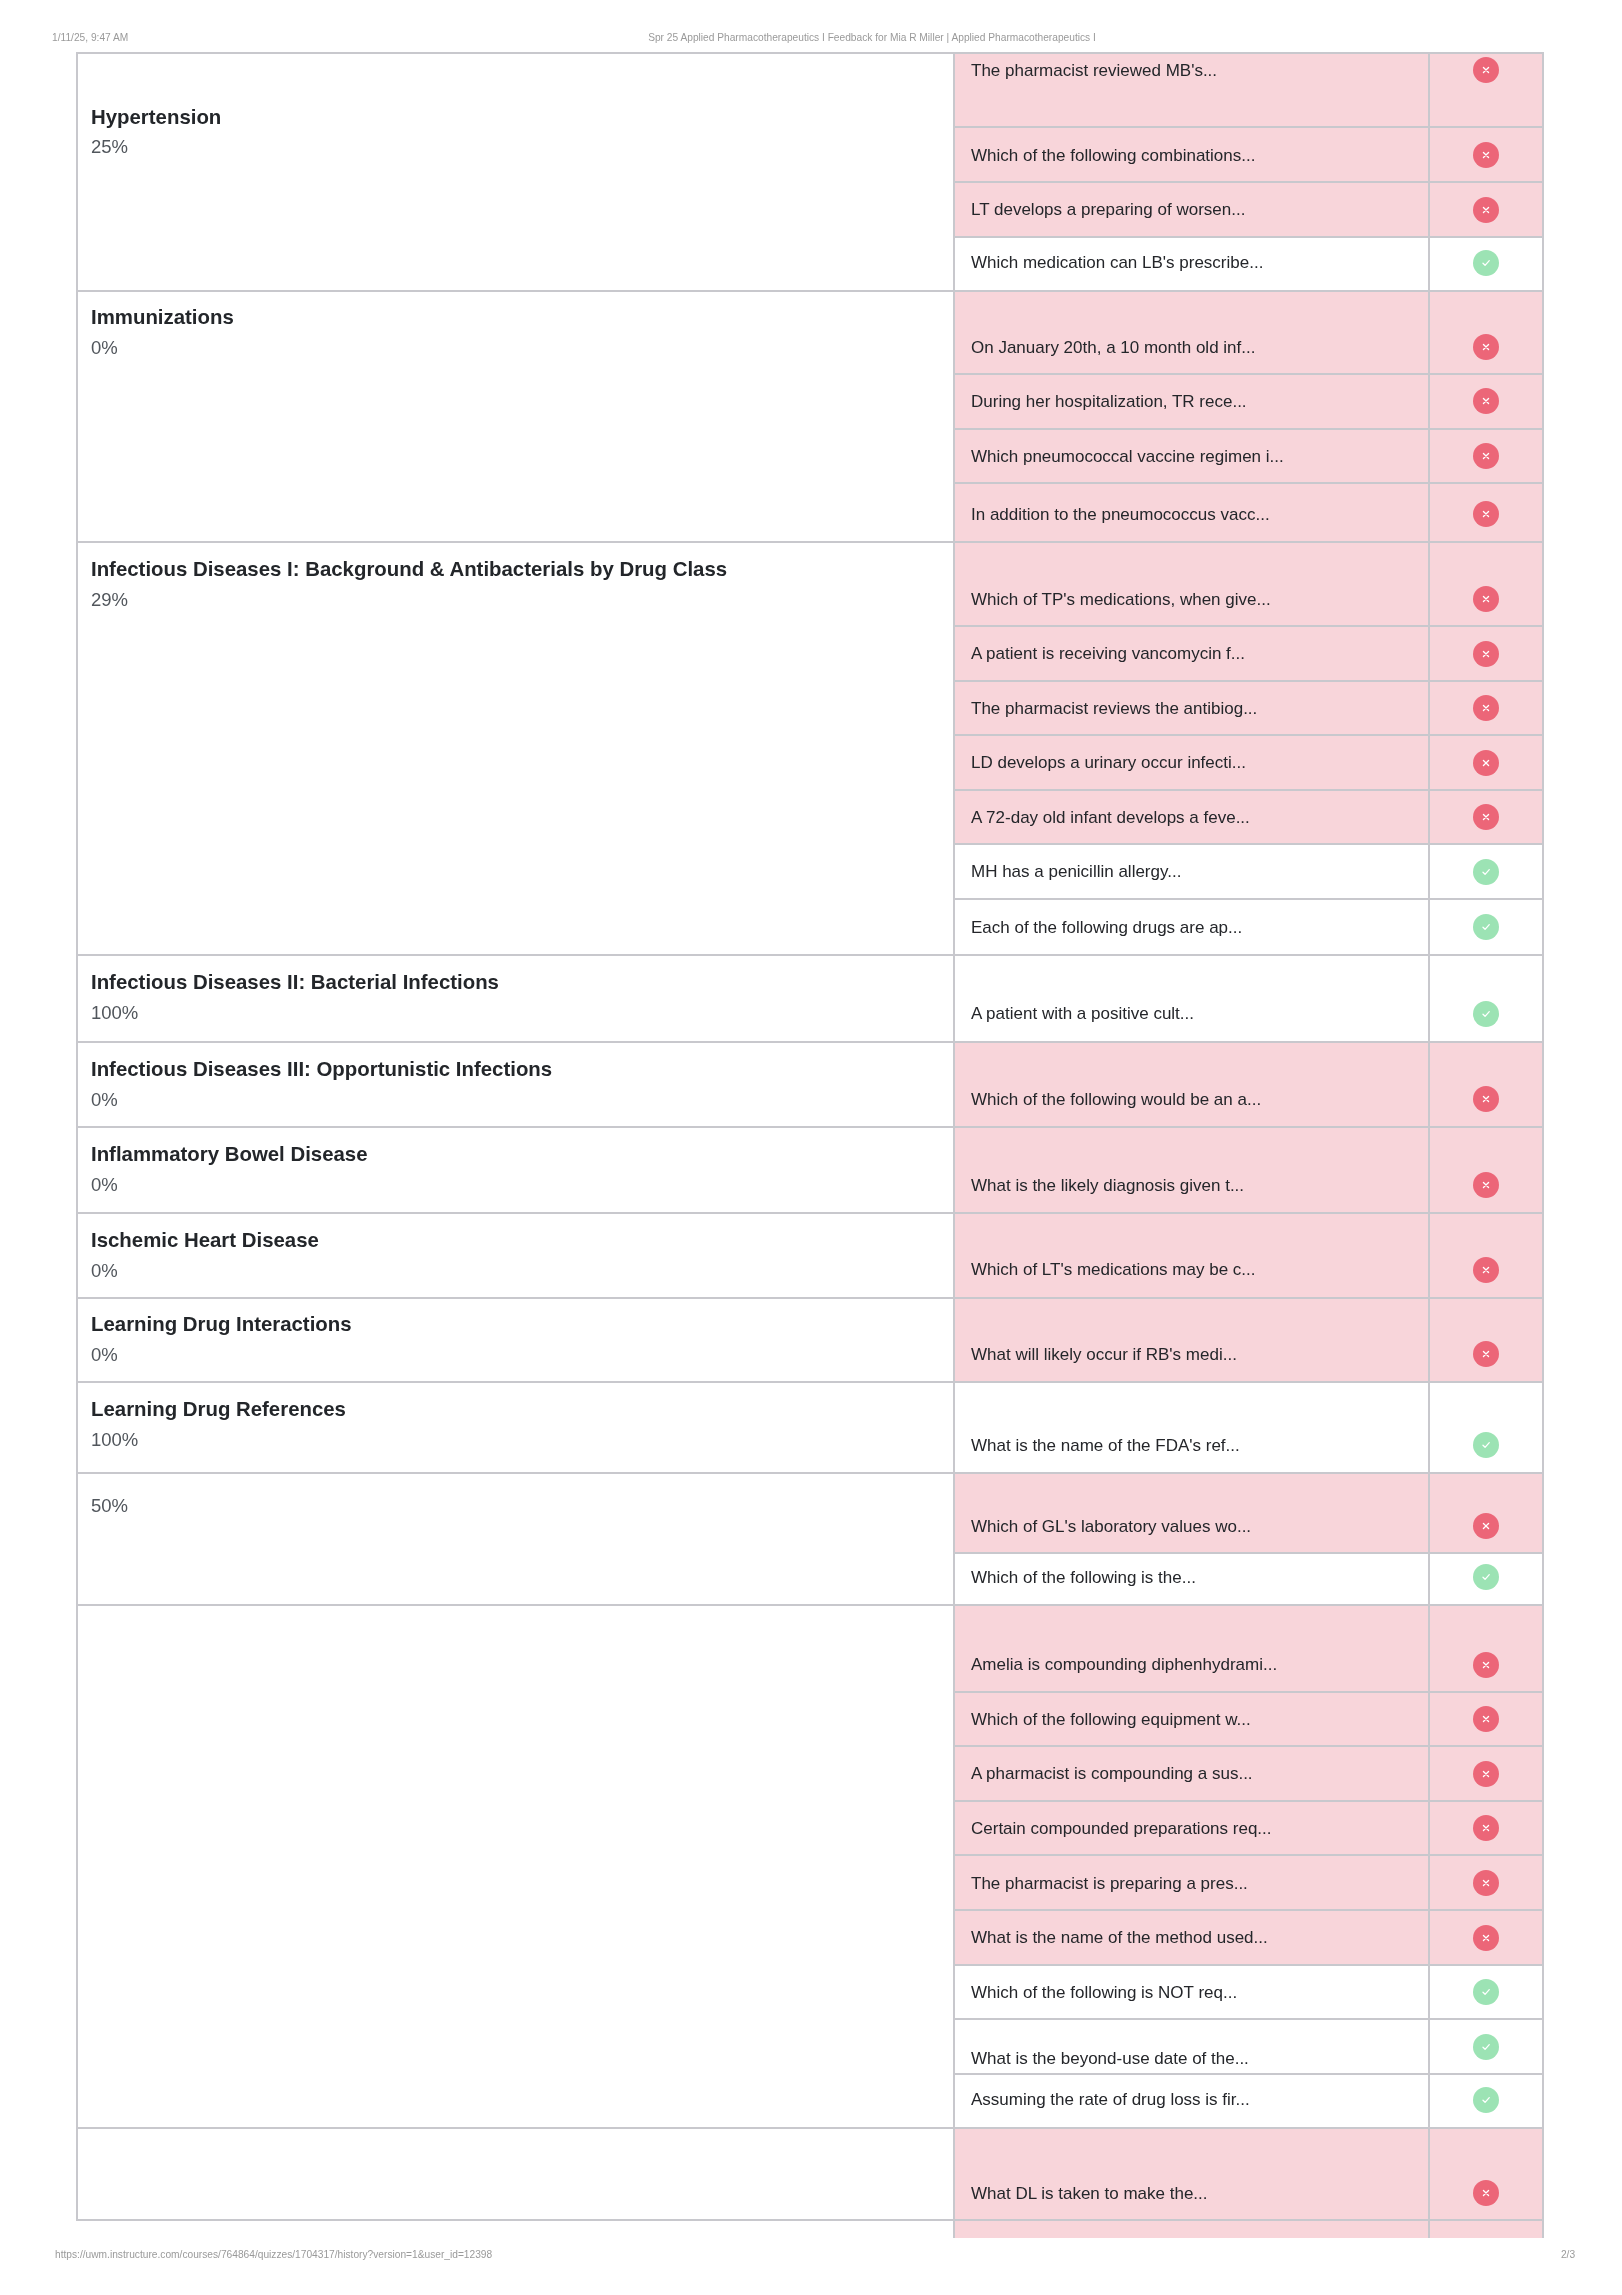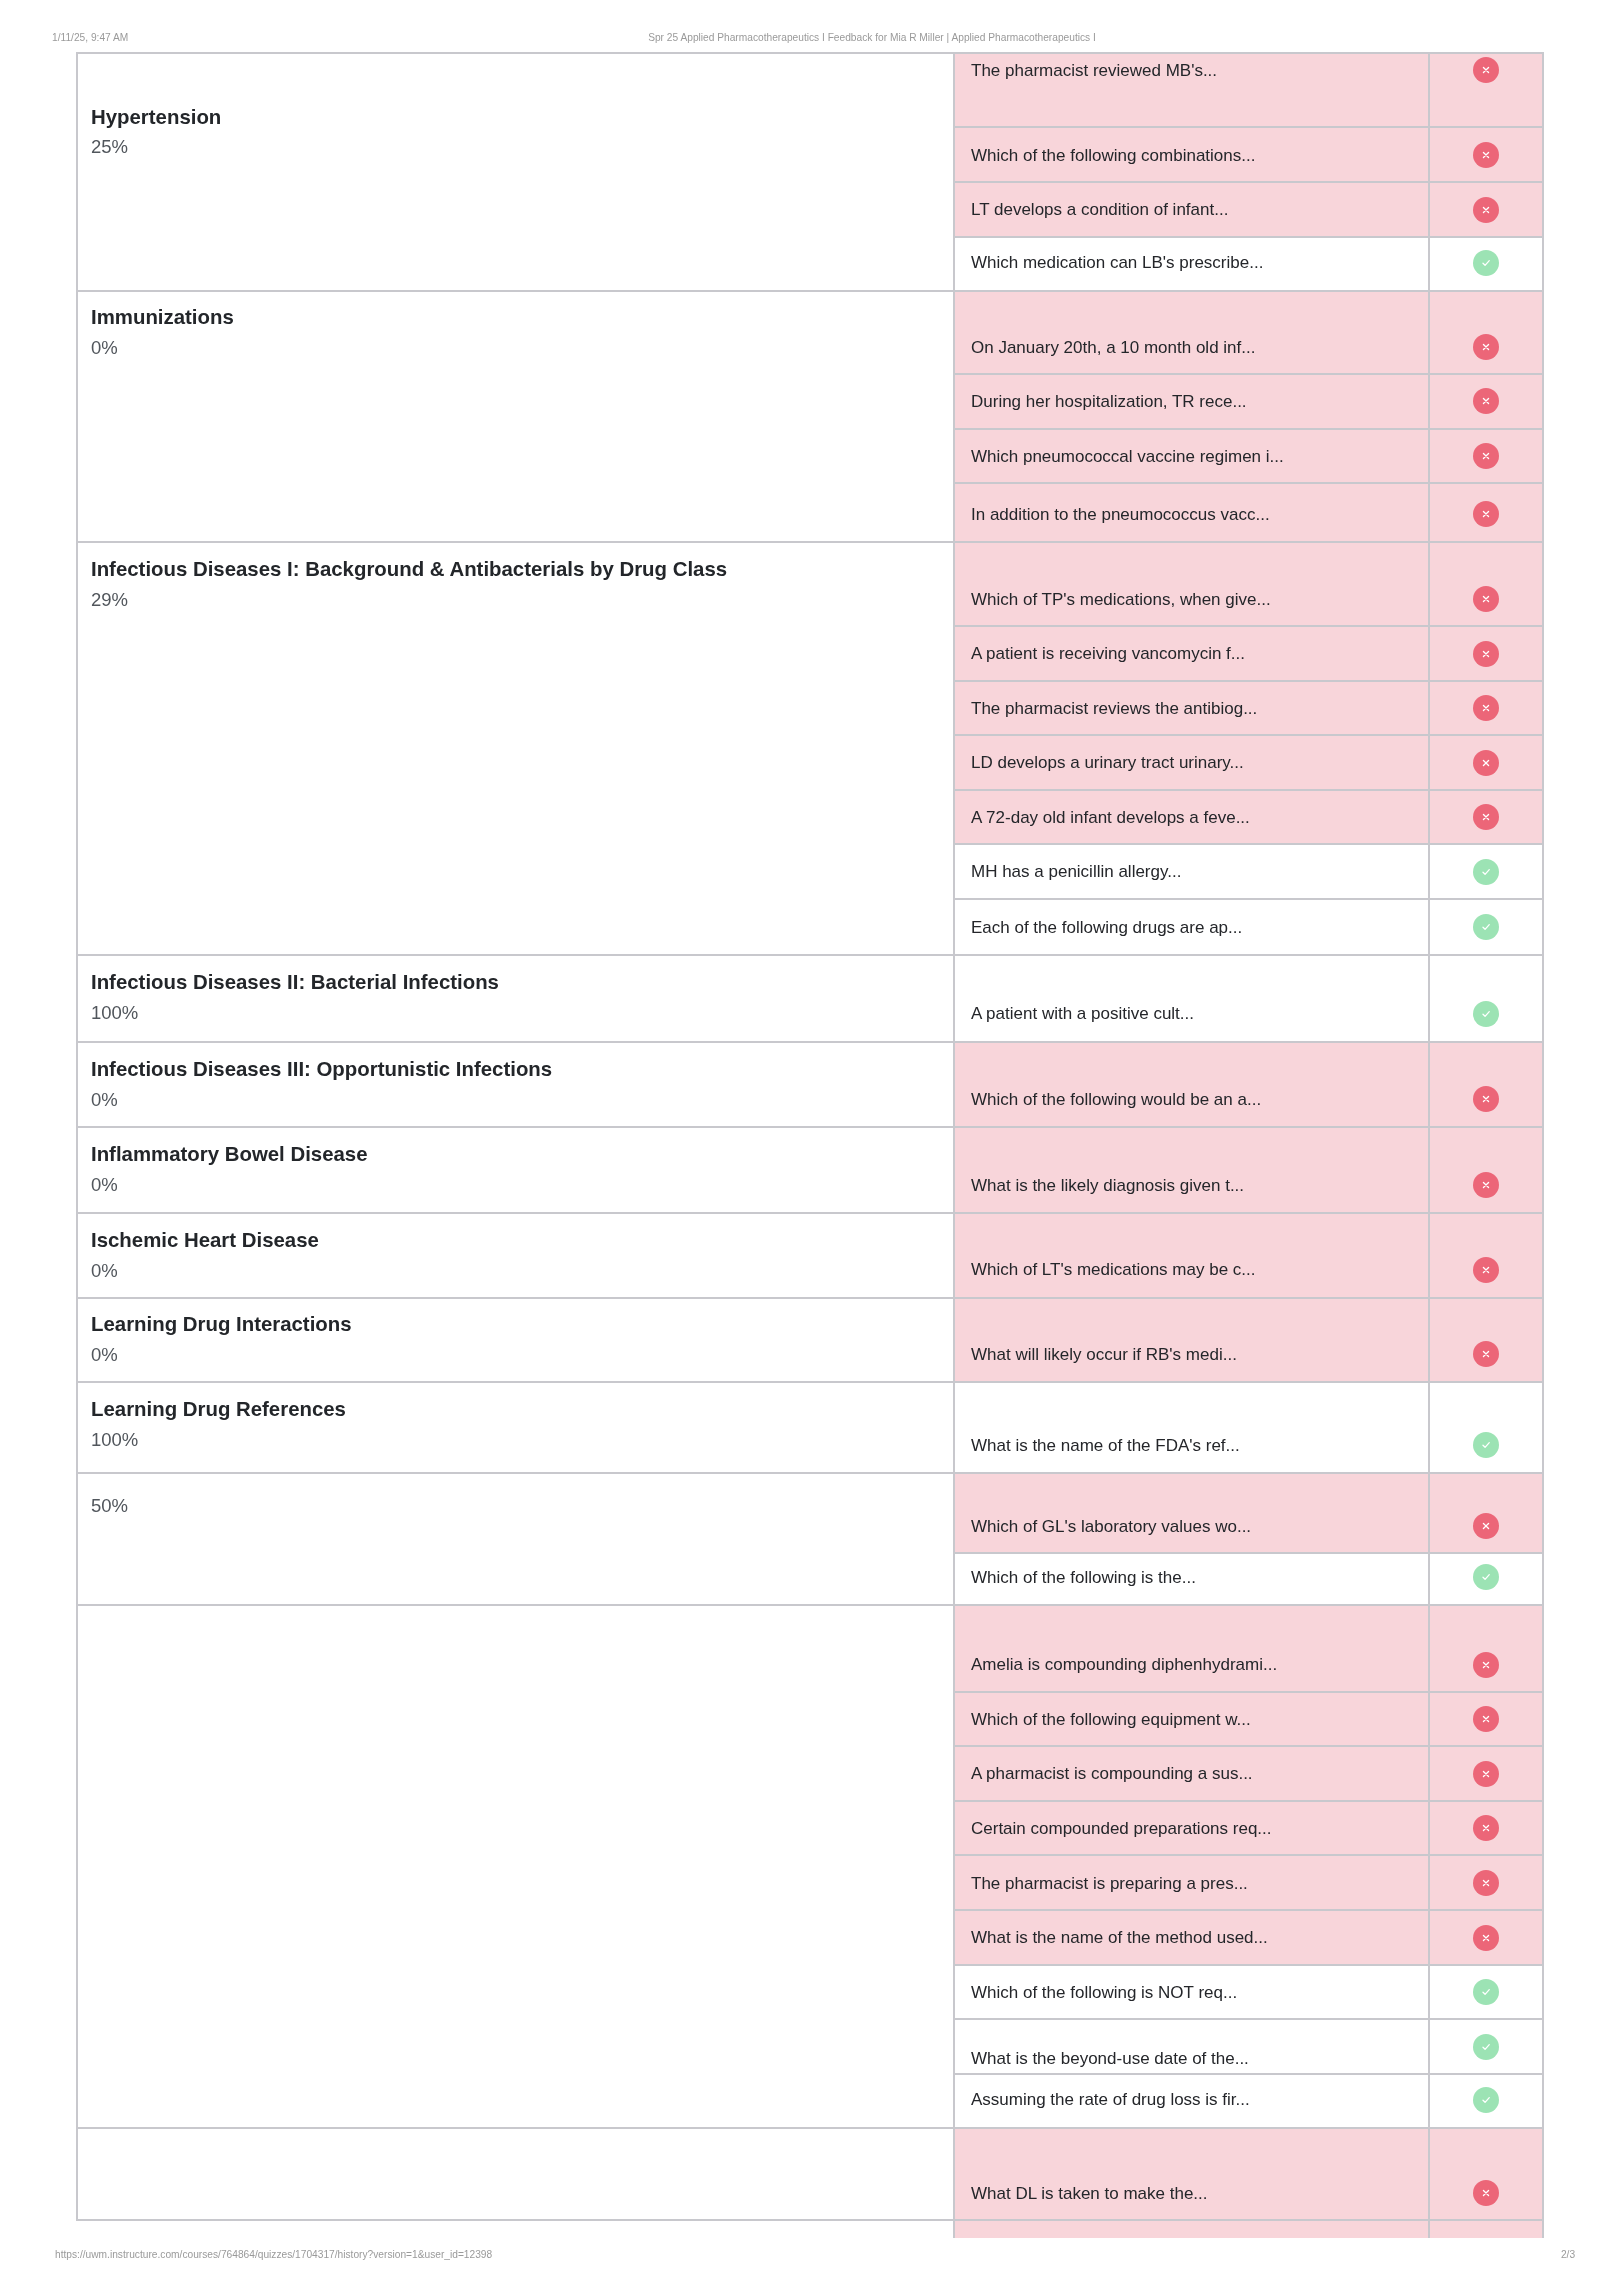--- a/index.html
+++ b/index.html
@@ -67,21 +67,21 @@
       <div class="qtext" style="top: 95px; text-align: center;">Which of the following combinations...</div>
       <div class="qstat" style="top: 90px;">
         <span class="dot">
           <svg viewBox="0 0 56 56">
             <circle cx="28" cy="28" r="28" fill="#ec6678"></circle>
             <path d="M22.5 22.5 L33.5 33.5 M33.5 22.5 L22.5 33.5" stroke="#ffffff" stroke-width="2.8" stroke-linecap="round"></path>
           </svg>
         </span>
       </div>
       <div class="qrow wrong" style="top: 130px; height: 55px;"></div>
-      <div class="qtext" style="top: 149px;">LT develops a condition of infant...</div>
+      <div class="qtext" style="top: 149px;">LT develops a preparing of worsen...</div>
       <div class="qstat" style="top: 145px;">
         <span class="dot">
           <svg viewBox="0 0 56 56">
             <circle cx="28" cy="28" r="28" fill="#ec6678"></circle>
             <path d="M22.5 22.5 L33.5 33.5 M33.5 22.5 L22.5 33.5" stroke="#ffffff" stroke-width="2.8" stroke-linecap="round"></path>
           </svg>
         </span>
       </div>
       <div class="qrow right" style="top: 185px; height: 53px;"></div>
       <div class="qtext" style="top: 202px;">Which medication can LB's prescribe...</div>
@@ -157,21 +157,21 @@
       <div class="qtext" style="top: 648px;">The pharmacist reviews the antibiog...</div>
       <div class="qstat" style="top: 643px;">
         <span class="dot">
           <svg viewBox="0 0 56 56">
             <circle cx="28" cy="28" r="28" fill="#ec6678"></circle>
             <path d="M22.5 22.5 L33.5 33.5 M33.5 22.5 L22.5 33.5" stroke="#ffffff" stroke-width="2.8" stroke-linecap="round"></path>
           </svg>
         </span>
       </div>
       <div class="qrow wrong" style="top: 683px; height: 55px;"></div>
-      <div class="qtext" style="top: 702px;">LD develops a urinary tract urinary...</div>
+      <div class="qtext" style="top: 702px;">LD develops a urinary occur infecti...</div>
       <div class="qstat" style="top: 698px;">
         <span class="dot">
           <svg viewBox="0 0 56 56">
             <circle cx="28" cy="28" r="28" fill="#ec6678"></circle>
             <path d="M22.5 22.5 L33.5 33.5 M33.5 22.5 L22.5 33.5" stroke="#ffffff" stroke-width="2.8" stroke-linecap="round"></path>
           </svg>
         </span>
       </div>
       <div class="qrow wrong" style="top: 738px; height: 55px;"></div>
       <div class="qtext" style="top: 757px;">A 72-day old infant develops a feve...</div>

